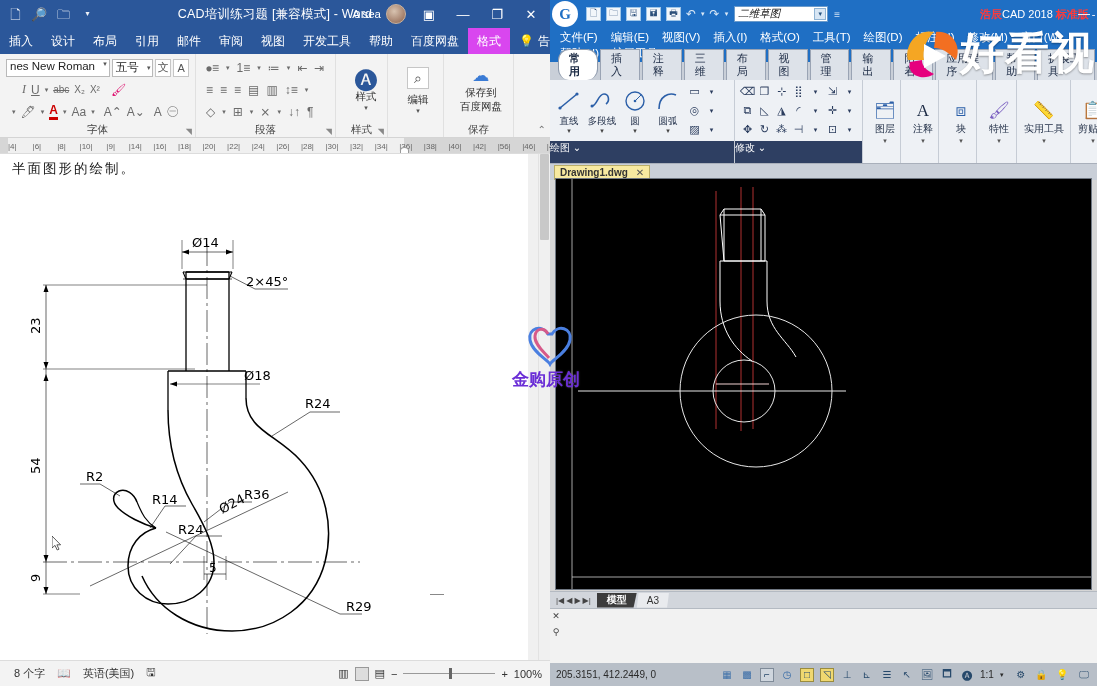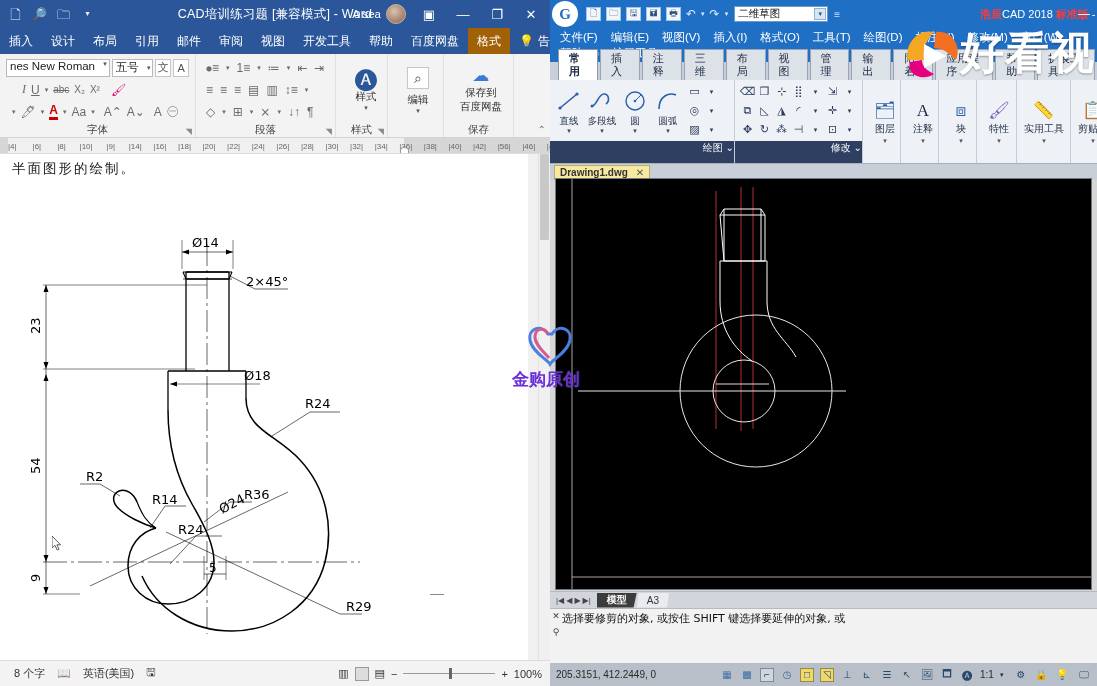--- a/index.html
+++ b/index.html
@@ -14,21 +14,21 @@
   .qat { display:flex; align-items:center; gap:9px; padding-left:8px; }
   .qat .ic { width:15px; height:15px; opacity:.92; display:flex; align-items:center; justify-content:center; font-size:13px; line-height:1; }
   .word-doctitle { position:absolute; left:0; right:0; text-align:center; font-size:12.5px; letter-spacing:.2px; pointer-events:none; }
   .word-title-right { margin-left:auto; display:flex; align-items:center; gap:0; padding-right:2px; }
   .acct { display:flex; align-items:center; gap:5px; font-size:11.5px; margin-right:6px;}
   .avatar { width:20px;height:20px;border-radius:50%; background:radial-gradient(circle at 40% 35%, #d8c3b0, #8a5f4a); border:1px solid #c9b39f; }
   .wbtn { width:34px;height:28px;display:flex;align-items:center;justify-content:center;font-size:13px; }
 
   .word-tabs { height:26px; background:#2b579a; display:flex; align-items:center; color:#fff; font-size:12px; padding-left:0; }
   .word-tabs .tab { padding:4px 9px; height:26px; display:flex; align-items:center; white-space:nowrap; }
-  .word-tabs .tab.active { background:#a16207; }
+  .word-tabs .tab.active { background:#d946ef; }
   .word-tabs .tab.icon-tab { gap:4px; }
   .word-tabs .spacer { flex:1; }
 
   .ribbon { height:84px; background:#f3f3f3; border-bottom:1px solid #d4d4d4; display:flex; position:relative; }
   .rgroup { position:relative; padding:3px 6px 0 6px; display:flex; flex-direction:column; justify-content:space-between; border-right:1px solid #e0e0e0; }
   .rgroup .glabel { text-align:center; font-size:10.5px; color:#444; padding-bottom:2px; height:14px; }
   .rrow { display:flex; align-items:center; gap:5px; height:21px; color:#6b6b6b; font-size:12px; white-space:nowrap;}
   .fontbox { display:flex; align-items:center; gap:2px; }
   .fname { width:118px;height:18px;border:1px solid #b9b9b9;background:#fff;font-size:11.5px;padding:0 12px 0 3px;color:#222;display:flex;align-items:flex-start;position:relative;overflow:hidden;}
   .fsize { width:46px;height:18px;border:1px solid #b9b9b9;background:#fff;font-size:11.5px;padding:0 10px 0 3px;color:#222;display:flex;align-items:center;position:relative;}
@@ -60,38 +60,38 @@
   .zbar .track { width:92px;height:1px;background:#9a9a9a;}
   .zbar .knob { position:absolute; left:46px; width:3px; height:11px; background:#666;}
   .vmark { width:14px;height:14px;border:1px solid #999;display:inline-block;}
 
   
   .cad { position:absolute; left:550px; top:0; width:547px; height:686px; background:#d6d6d6; overflow:hidden; }
   .cad-title { height:28px; background:#1f6fc4; display:flex; align-items:center; color:#fff; position:relative; }
   .glogo { width:26px;height:26px;border-radius:50%;background:#fff;color:#1f6fc4;display:flex;align-items:center;justify-content:center;font-weight:bold;font-size:15px;margin-left:2px;font-family:"Liberation Serif",serif;}
   .cad-qat { display:flex; align-items:center; gap:5px; margin-left:8px; }
   .cad-qat .ci { width:15px;height:14px;border:1px solid #9fc6e8; background:#f2f6fa; display:flex;align-items:center;justify-content:center;font-size:9px;color:#2b4f7a;}
-  .wsbox { width:94px;height:16px;background:#fff;border:1px solid #6b9bcb;font-size:10.5px;color:#111;display:flex;align-items:center;padding-left:3px;position:relative;margin-left:6px;}
+  .wsbox { width:94px;height:16px;background:#fff;border:1px solid #6b9bcb;font-size:10.5px;color:#111;display:flex;align-items:center;padding-left:3px;position:relative;margin-left:6px;font-style:italic;}
   .wsbox .ar { position:absolute;right:1px;top:1px;width:12px;height:12px;background:#d8e6f4;border:1px solid #8fb3d4;font-size:7px;display:flex;align-items:center;justify-content:center;color:#26527f;}
   .cad-name { position:absolute; left:430px; font-size:11px; white-space:nowrap; }
   .cad-name b.red { color:#ff3a3a; }
   .cad-title-right { position:absolute; right:2px; display:flex; align-items:center; }
   .cad-title-right .wbtn { width:22px;height:22px;font-size:12px;}
 
   .cad-menu { height:34px; background:#1f6fc4; color:#fff; font-size:11.5px; padding:1px 0 0 10px; line-height:16px;}
   .cad-menu span { margin-right:13px; white-space:nowrap; }
 
   .cad-ribbon-tabs { height:18px; background:#c9cfd8; display:flex; align-items:flex-end; font-size:11px; color:#1b2a44; padding-left:8px; }
   .cad-ribbon-tabs .rt { padding:2px 10px 2px 10px; border:1px solid #9aa4b4; border-bottom:none; background:#dde2e9; margin-right:2px; line-height:13px;}
-  .cad-ribbon-tabs .rt.active { background:#fff; border-color:#8d99ab; font-weight:bold;}
+  .cad-ribbon-tabs .rt.active { background:#fff; border-color:#8d99ab; font-weight:bold;border-radius:11px;}
 
   .cad-ribbon { height:84px; background:#eef1f5; border-bottom:1px solid #a9b0bb; display:flex; }
   .cpanel { position:relative; border-right:1px solid #c6ccd5; display:flex; flex-direction:column; }
   .cpanel .ctools { flex:1; display:flex; align-items:center; padding:2px 4px; gap:3px;}
-  .cpanel .ctitle { height:26px; background:#2e3f62; color:#fff; font-size:10px; text-align:right; line-height:14px;}
+  .cpanel .ctitle { height:26px; background:#2e3f62; color:#fff; font-size:10px; text-align:left; line-height:14px;}
   .drawtool { width:36px; display:flex; flex-direction:column; align-items:center; font-size:9.5px; color:#22304a; gap:0; }
   .drawtool .sym { height:27px; width:30px; display:flex; align-items:center; justify-content:center; }
   .drawtool .car { font-size:7px; line-height:6px; color:#444;}
   .minigrid { display:grid; grid-template-columns:repeat(5,17px); grid-template-rows:repeat(3,19px); align-items:center; justify-items:center;}
   .minigrid .mi { font-size:11px; color:#2b3d5e; }
   .stackpanel { width:44px; display:flex; flex-direction:column; align-items:center; justify-content:center; font-size:10px; color:#1c2a42; gap:2px;}
   .stackpanel .sym { font-size:17px; line-height:19px; color:#2b5fa8; }
   .stackpanel .car { font-size:7px; line-height:5px; color:#555;}
 
   .cad-doc-tab { height:16px; background:#c9cfd8; display:flex; align-items:center; padding-left:4px;}
@@ -688,21 +688,20 @@
       <span class="ltab model">模型</span>
       <span class="ltab a3">A3</span>
     </div>
 
     <div class="cmdline">
       <div class="cmd-gutter">
         <span>✕</span>
         <span>⚲</span>
       </div>
       <div class="cmd-lines">
-        <div class="ln">选择要修剪的对象, 或按住 SHIFT 键选择要延伸的对象, 或</div>
       </div>
     </div>
 
     <div class="cad-status">
       <span class="coords">205.3151, 412.2449, 0</span>
       <span class="sicons">
         <span class="sicon" style="color:#3b6ea8">▦</span>
         <span class="sicon" style="color:#3b6ea8">▩</span>
         <span class="sicon box">⌐</span>
         <span class="sicon" style="color:#3b6ea8">◷</span>

